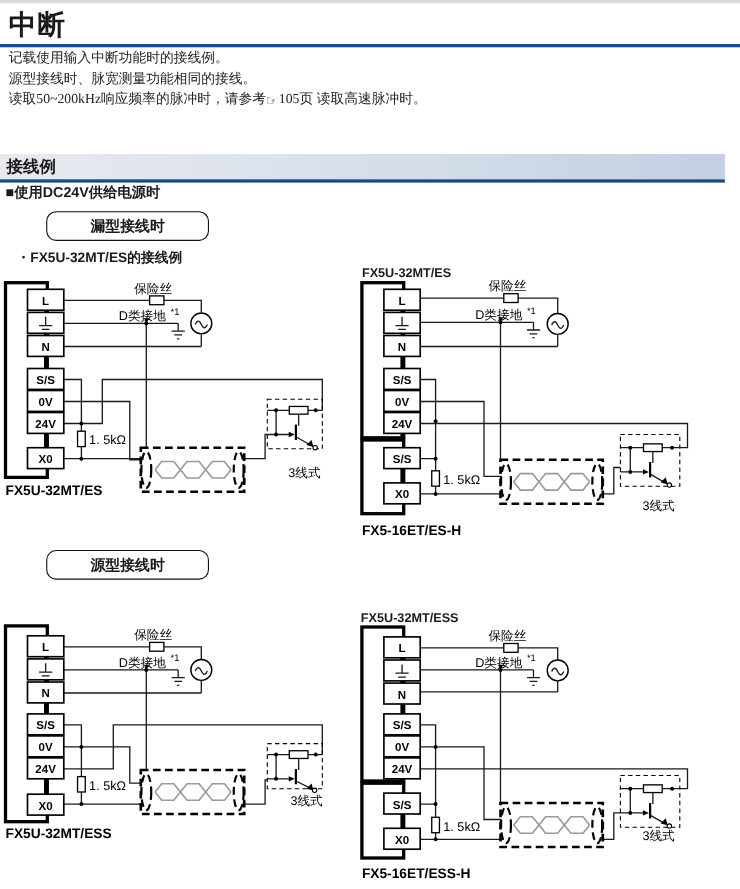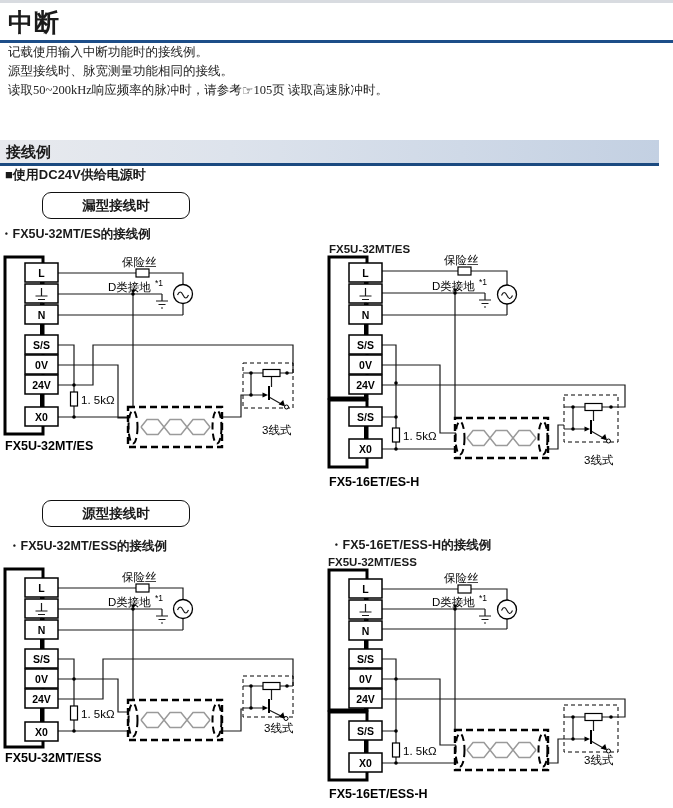--- a/index.html
+++ b/index.html
@@ -49,21 +49,21 @@
   <div class="abs intro-line" style="top:64px">源型接线时、脉宽测量功能相同的接线。</div>
   <div class="abs intro-line" style="top:83px"><span>读取50~200kHz响应频率的脉冲时，请参考</span><span class="ref-icon">☞ </span><span>105页</span> <span>读取高速脉冲时。</span></div>
 
   <div class="abs" id="section-bar">
     <span>接线例</span>
   </div>
 
   <div class="abs sub-heading" style="top:166px">■使用DC24V供给电源时</div>
 
   <div class="abs pill" style="top:192px">漏型接线时</div>
-  <div class="abs caption" style="left:0;top:226px">・FX5U-32MT/ES的接线例</div>
+  <div class="abs caption" style="left:15px;top:226px">・FX5U-32MT/ES的接线例</div>
   <div class="abs unit-top" style="left:329px;top:243px">FX5U-32MT/ES</div>
 
   <svg style="left:0;top:250px" width="320" height="250" viewBox="0 250 320 250">
     <g>
       <rect class="body-box" x="5" y="257" width="38" height="177"></rect>
       <line class="stub" x1="41.5" y1="282" x2="41.5" y2="285"></line>
         <line class="stub" x1="41.5" y1="303" x2="41.5" y2="306"></line>
       <line class="stub" x1="41.5" y1="324" x2="41.5" y2="336"></line>
         <line class="stub" x1="41.5" y1="394" x2="41.5" y2="408"></line>
     </g>
@@ -204,22 +204,20 @@
       <circle class="dot" cx="573" cy="407" r="1.8"></circle>
         <circle class="dot" cx="611" cy="407" r="1.8"></circle>
         <circle class="dot" cx="573" cy="429" r="1.8"></circle>
       <circle class="comp" cx="608.5" cy="441" r="2" style="stroke-width:1"></circle>
     </g>
     <text class="dlabel" x="584" y="464">3线式</text>
     <text class="ulabel" x="329" y="486">FX5-16ET/ES-H</text>
   </svg>
 
   <div class="abs pill" style="top:500px">源型接线时</div>
-  <div class="abs caption" style="left:8px;top:538px">・FX5U-32MT/ESS的接线例</div>
-  <div class="abs caption" style="left:330px;top:537px">・FX5-16ET/ESS-H的接线例</div>
   <div class="abs unit-top" style="left:328px;top:556px">FX5U-32MT/ESS</div>
 
   <svg style="left:0;top:565px" width="320" height="243" viewBox="0 565 320 243">
     <g>
       <rect class="body-box" x="5" y="569" width="38" height="178"></rect>
       <line class="stub" x1="41.5" y1="597" x2="41.5" y2="600"></line>
         <line class="stub" x1="41.5" y1="618" x2="41.5" y2="621"></line>
       <line class="stub" x1="41.5" y1="639" x2="41.5" y2="650"></line>
         <line class="stub" x1="41.5" y1="708" x2="41.5" y2="723"></line>
     </g>

